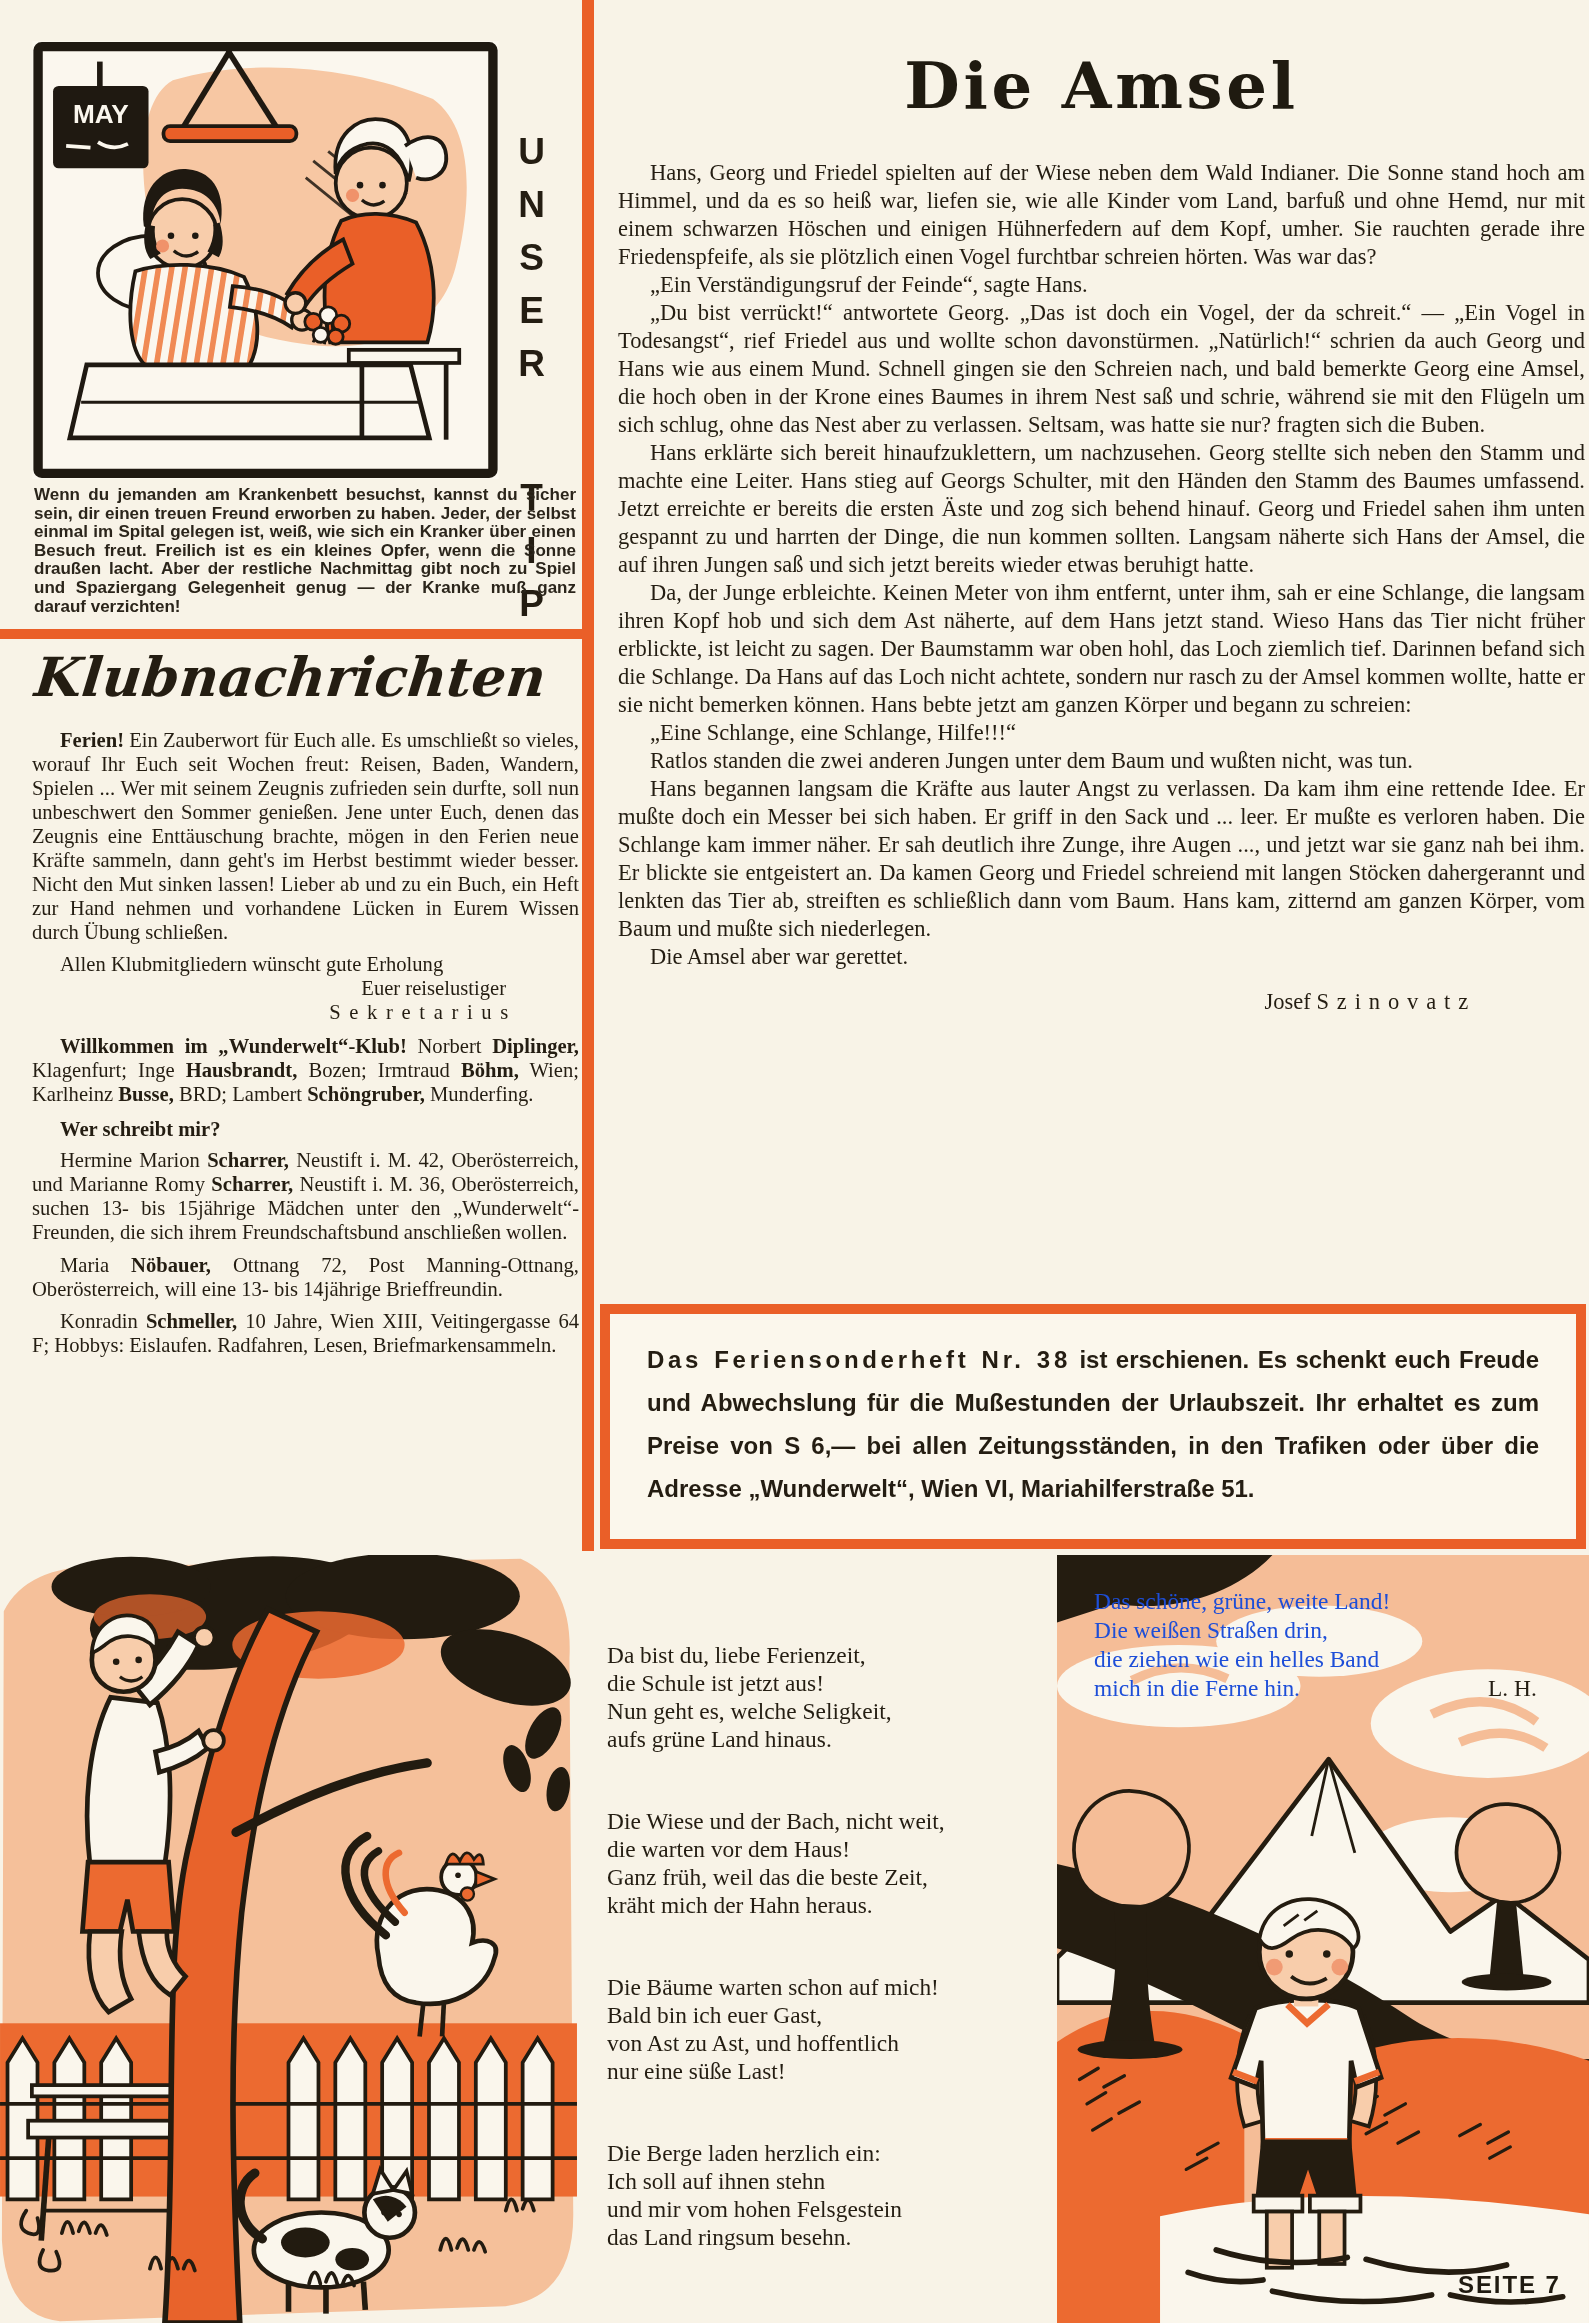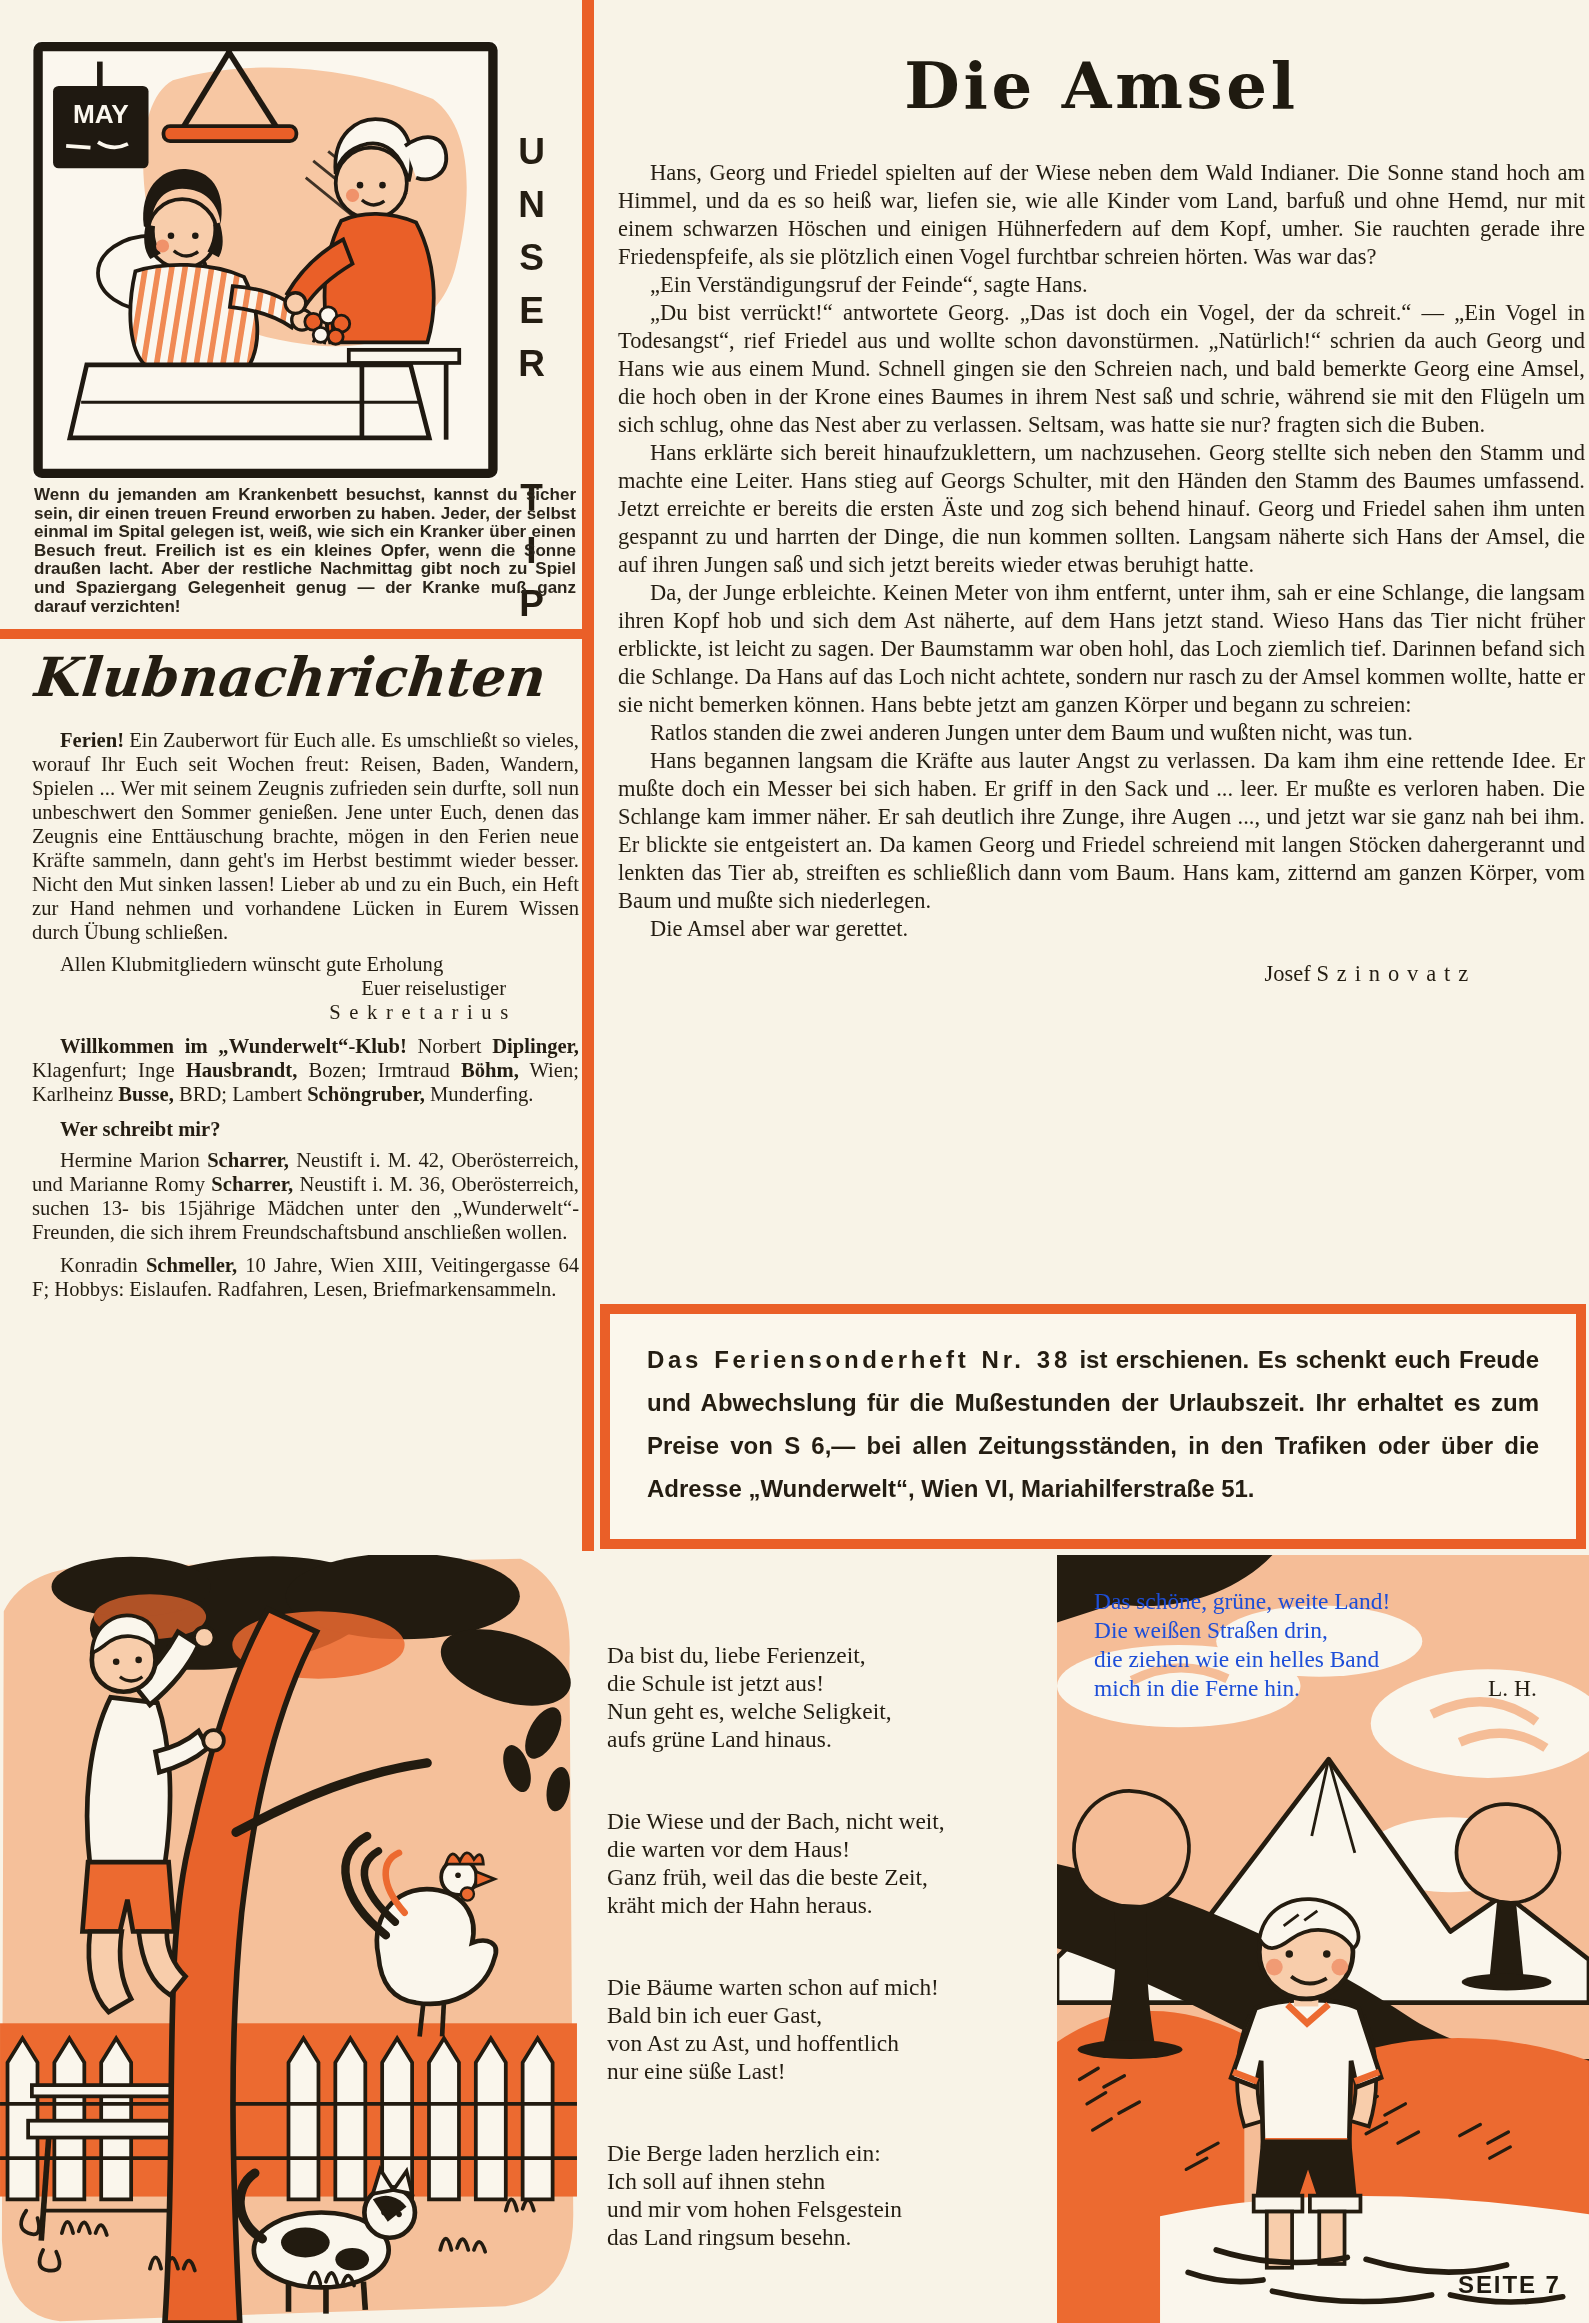--- a/index.html
+++ b/index.html
@@ -145,30 +145,32 @@
 
   <div class="klub">
     <h2 class="klub-heading">Klubnachrichten</h2>
     <p><span class="b">Ferien!</span><span> Ein Zauberwort für Euch alle. Es umschließt so vieles, worauf Ihr Euch seit Wochen freut: Reisen, Baden, Wandern, Spielen ... Wer mit seinem Zeugnis zufrieden sein durfte, soll nun unbeschwert den Sommer genießen. Jene unter Euch, denen das Zeugnis eine Enttäuschung brachte, mögen in den Ferien neue Kräfte sammeln, dann geht's im Herbst bestimmt wieder besser. Nicht den Mut sinken lassen! Lieber ab und zu ein Buch, ein Heft zur Hand nehmen und vorhandene Lücken in Eurem Wissen durch Übung schließen.</span></p>
     <p class="close-1">Allen Klubmitgliedern wünscht gute Erholung</p>
     <p class="close-2">Euer reiselustiger</p>
     <p class="close-3">Sekretarius</p>
     <p><span class="b">Willkommen im „Wunderwelt“-Klub!</span><span> Norbert </span><span class="b">Diplinger,</span><span> Klagenfurt; Inge </span><span class="b">Hausbrandt,</span><span> Bozen; Irmtraud </span><span class="b">Böhm,</span><span> Wien; Karlheinz </span><span class="b">Busse,</span><span> BRD; Lambert </span><span class="b">Schöngruber,</span><span> Munderfing.</span></p>
     <p class="subhead">Wer schreibt mir?</p>
     <p><span>Hermine Marion </span><span class="b">Scharrer,</span><span> Neustift i. M. 42, Oberösterreich, und Marianne Romy </span><span class="b">Scharrer,</span><span> Neustift i. M. 36, Oberösterreich, suchen 13- bis 15jährige Mädchen unter den „Wunderwelt“-Freunden, die sich ihrem Freundschaftsbund anschließen wollen.</span></p>
+    <p><span>Maria </span><span class="b">Nöbauer,</span><span> Ottnang 72, Post Manning-Ottnang, Oberösterreich, will eine 13- bis 14jährige Brieffreundin.</span></p>
     <p><span>Konradin </span><span class="b">Schmeller,</span><span> 10 Jahre, Wien XIII, Veitingergasse 64 F; Hobbys: Eislaufen. Radfahren, Lesen, Briefmarkensammeln.</span></p>
   </div>
 
   <div class="article">
     <h1 class="article-title">Die Amsel</h1>
     <p>Hans, Georg und Friedel spielten auf der Wiese neben dem Wald Indianer. Die Sonne stand hoch am Himmel, und da es so heiß war, liefen sie, wie alle Kinder vom Land, barfuß und ohne Hemd, nur mit einem schwarzen Höschen und einigen Hühnerfedern auf dem Kopf, umher. Sie rauchten gerade ihre Friedenspfeife, als sie plötzlich einen Vogel furchtbar schreien hörten. Was war das?</p>
     <p>„Ein Verständigungsruf der Feinde“, sagte Hans.</p>
     <p>„Du bist verrückt!“ antwortete Georg. „Das ist doch ein Vogel, der da schreit.“ — „Ein Vogel in Todesangst“, rief Friedel aus und wollte schon davonstürmen. „Natürlich!“ schrien da auch Georg und Hans wie aus einem Mund. Schnell gingen sie den Schreien nach, und bald bemerkte Georg eine Amsel, die hoch oben in der Krone eines Baumes in ihrem Nest saß und schrie, während sie mit den Flügeln um sich schlug, ohne das Nest aber zu verlassen. Seltsam, was hatte sie nur? fragten sich die Buben.</p>
     <p>Hans erklärte sich bereit hinaufzuklettern, um nachzusehen. Georg stellte sich neben den Stamm und machte eine Leiter. Hans stieg auf Georgs Schulter, mit den Händen den Stamm des Baumes umfassend. Jetzt erreichte er bereits die ersten Äste und zog sich behend hinauf. Georg und Friedel sahen ihm unten gespannt zu und harrten der Dinge, die nun kommen sollten. Langsam näherte sich Hans der Amsel, die auf ihren Jungen saß und sich jetzt bereits wieder etwas beruhigt hatte.</p>
     <p>Da, der Junge erbleichte. Keinen Meter von ihm entfernt, unter ihm, sah er eine Schlange, die langsam ihren Kopf hob und sich dem Ast näherte, auf dem Hans jetzt stand. Wieso Hans das Tier nicht früher erblickte, ist leicht zu sagen. Der Baumstamm war oben hohl, das Loch ziemlich tief. Darinnen befand sich die Schlange. Da Hans auf das Loch nicht achtete, sondern nur rasch zu der Amsel kommen wollte, hatte er sie nicht bemerken können. Hans bebte jetzt am ganzen Körper und begann zu schreien:</p>
+    <p>„Eine Schlange, eine Schlange, Hilfe!!!“</p>
     <p>Ratlos standen die zwei anderen Jungen unter dem Baum und wußten nicht, was tun.</p>
     <p>Hans begannen langsam die Kräfte aus lauter Angst zu verlassen. Da kam ihm eine rettende Idee. Er mußte doch ein Messer bei sich haben. Er griff in den Sack und ... leer. Er mußte es verloren haben. Die Schlange kam immer näher. Er sah deutlich ihre Zunge, ihre Augen ..., und jetzt war sie ganz nah bei ihm. Er blickte sie entgeistert an. Da kamen Georg und Friedel schreiend mit langen Stöcken dahergerannt und lenkten das Tier ab, streiften es schließlich dann vom Baum. Hans kam, zitternd am ganzen Körper, vom Baum und mußte sich niederlegen.</p>
     <p>Die Amsel aber war gerettet.</p>
     <p class="author"><span>Josef</span>&nbsp;<span class="last">Szinovatz</span></p>
   </div>
 
   <div class="ad">
     <p><span class="lead">Das Feriensonderheft Nr. 38</span><span> ist erschienen. Es schenkt euch Freude und Abwechslung für die Mußestunden der Urlaubszeit. Ihr erhaltet es zum Preise von S 6,— bei allen Zeitungsständen, in den Trafiken oder über die Adresse „Wunderwelt“, Wien VI, Mariahilferstraße 51.</span></p>
   </div>
 

